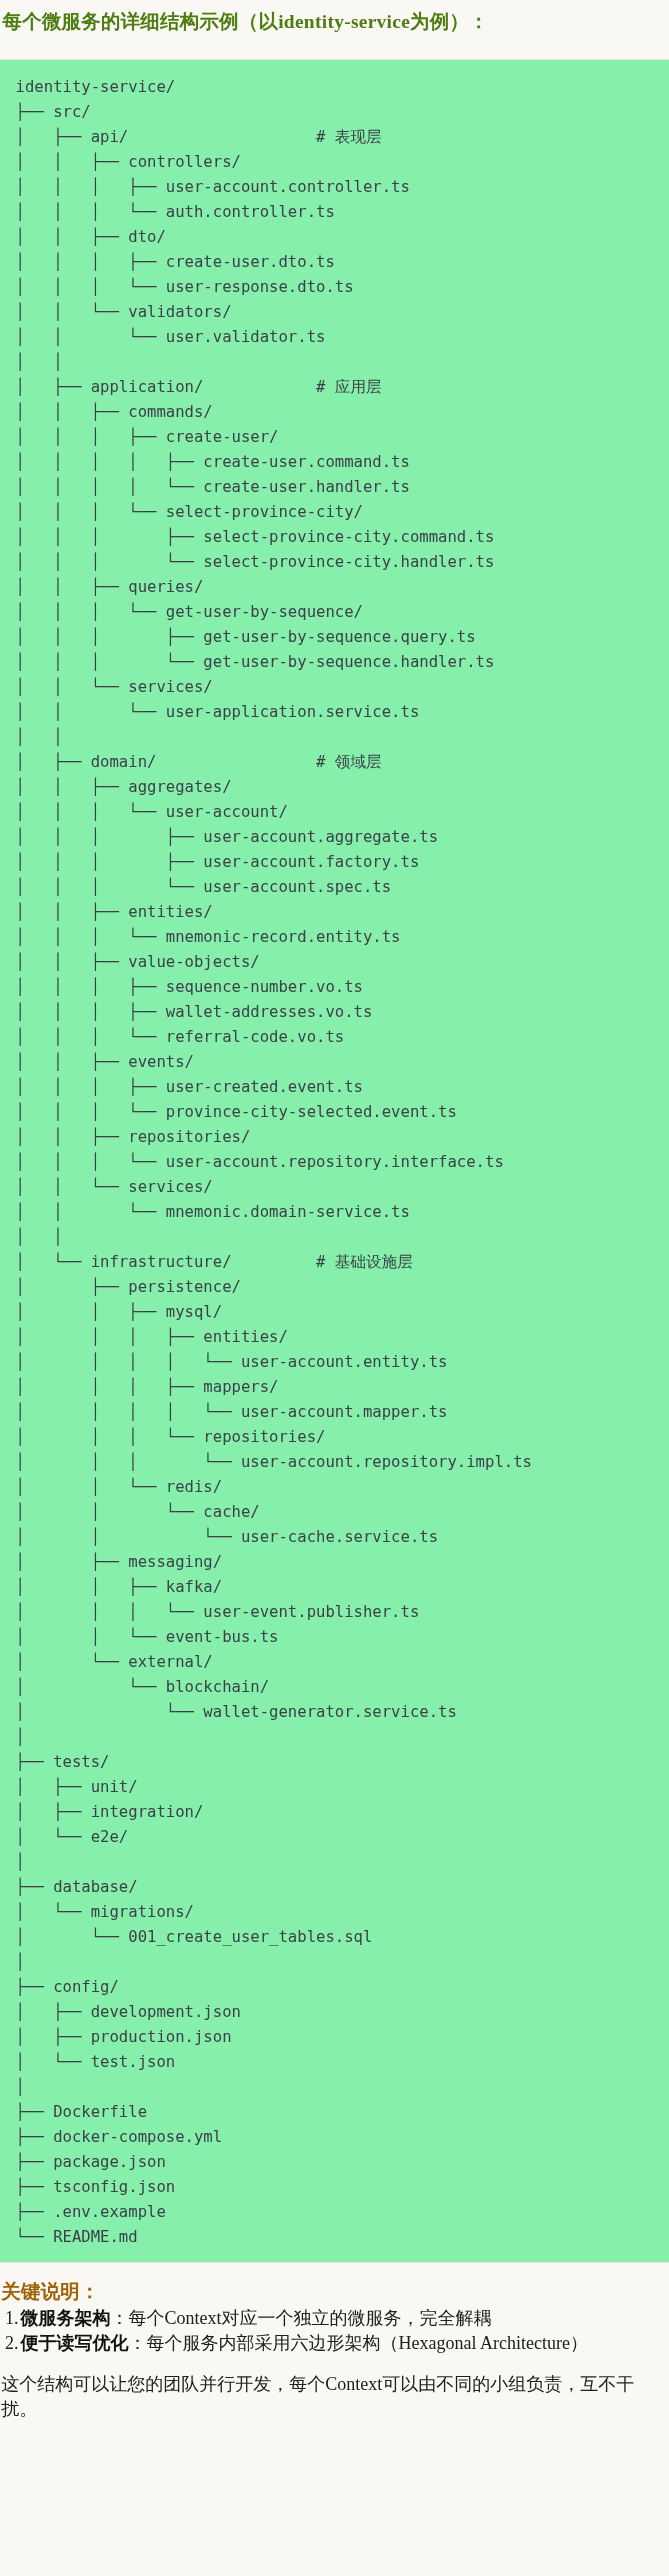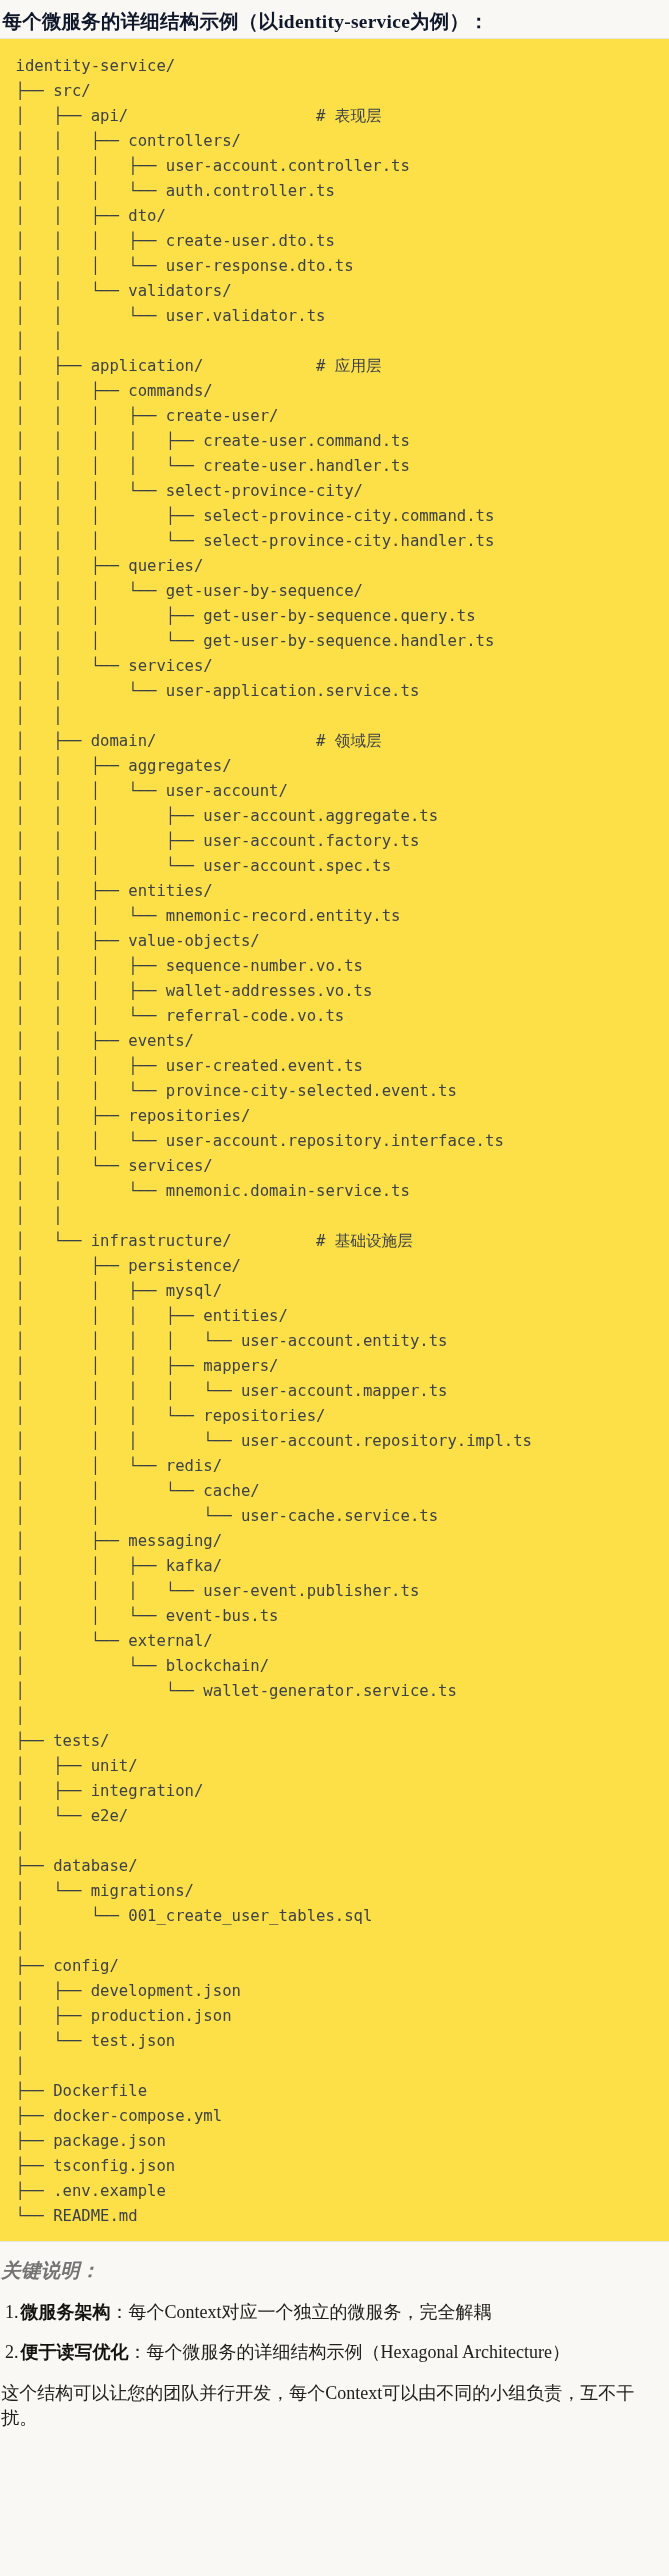--- a/index.html
+++ b/index.html
@@ -11,27 +11,27 @@
     height: 2576px;
     background: #f9f8f4;
     color: #1c1a15;
     font-family: "Liberation Serif", serif;
     overflow: hidden;
   }
   .page-title {
     font-size: 19.4px;
     line-height: 27.5px;
     font-weight: 700;
-    color: #0f172a;
+    color: #4d7c0f;
     padding: 8.1px 2.5px 0 2.5px;
     letter-spacing: 0.3px;
   }
   .code-block {
-    margin-top: 2px;
-    background: #fde047;
+    margin-top: 23px;
+    background: #86efac;
     border-top: 0.6px solid #e7e4dc;
     border-bottom: 0.6px solid #e7e4dc;
     padding: 15px 0 12.5px 15.6px;
     box-sizing: border-box;
   }
   .code-block pre {
     margin: 0;
     font-family: "DejaVu Sans Mono", "Liberation Mono", monospace;
     font-size: 15.6px;
     line-height: 25px;
@@ -40,31 +40,29 @@
     tab-size: 4;
   }
   .notes {
     padding: 0 1.3px;
   }
   .notes-heading {
     margin-top: 15px;
     font-size: 19.4px;
     line-height: 27.5px;
     font-weight: 700;
-    color: #737373;
+    color: #a16207;
     letter-spacing: 0.3px;
-    font-style: italic;
   }
   .notes-list {
     list-style: none;
     margin: 0;
     padding: 0 0 0 3.8px;
   }
   .notes-list li {
-    margin-top: 15px;
     font-size: 18px;
     line-height: 25px;
     color: #21201b;
   }
   .note-num {
     margin-right: 1.9px;
   }
   .note-term {
     font-weight: 700;
     color: #14120d;
@@ -170,18 +168,18 @@
 ├── tsconfig.json
 ├── .env.example
 └── README.md</pre>
 </div>
 
 <div class="notes">
   <div class="notes-heading">关键说明：</div>
 
   <ol class="notes-list">
       <li><span class="note-num">1.</span><span class="note-term">微服务架构</span><span class="note-desc">：每个Context对应一个独立的微服务，完全解耦</span></li>
-      <li><span class="note-num">2.</span><span class="note-term">便于读写优化</span><span class="note-desc">：每个微服务的详细结构示例（Hexagonal Architecture）</span></li>
+      <li><span class="note-num">2.</span><span class="note-term">便于读写优化</span><span class="note-desc">：每个服务内部采用六边形架构（Hexagonal Architecture）</span></li>
     </ol>
 
   <div class="closing-paragraph">这个结构可以让您的团队并行开发，每个Context可以由不同的小组负责，互不干扰。</div>
 </div>
 
 
 </body></html>

